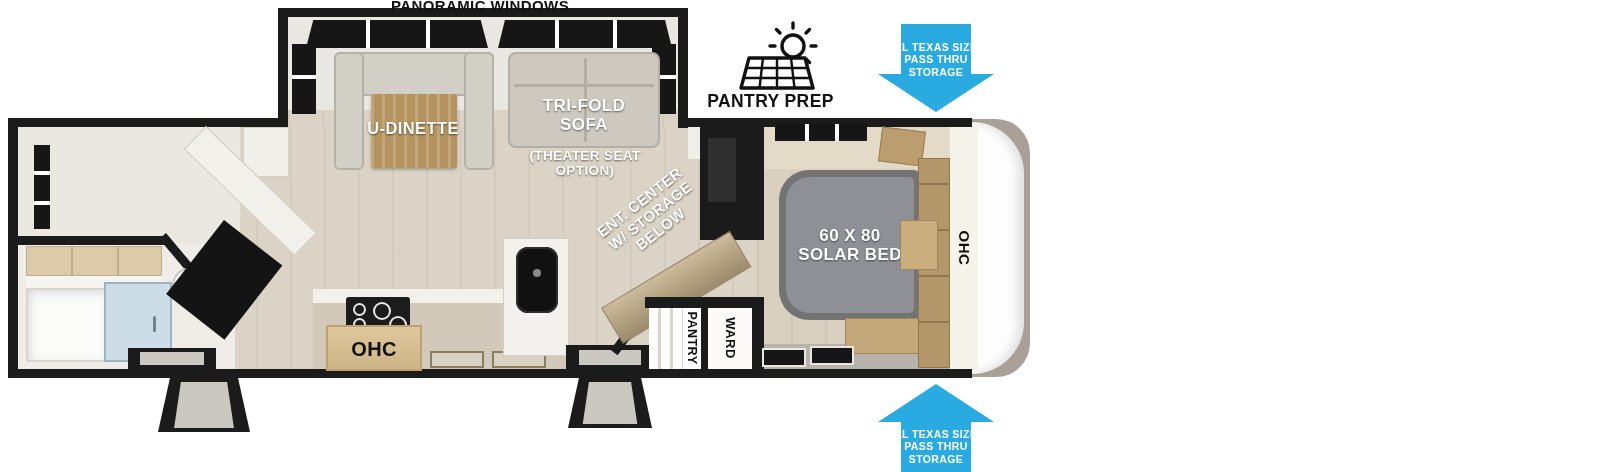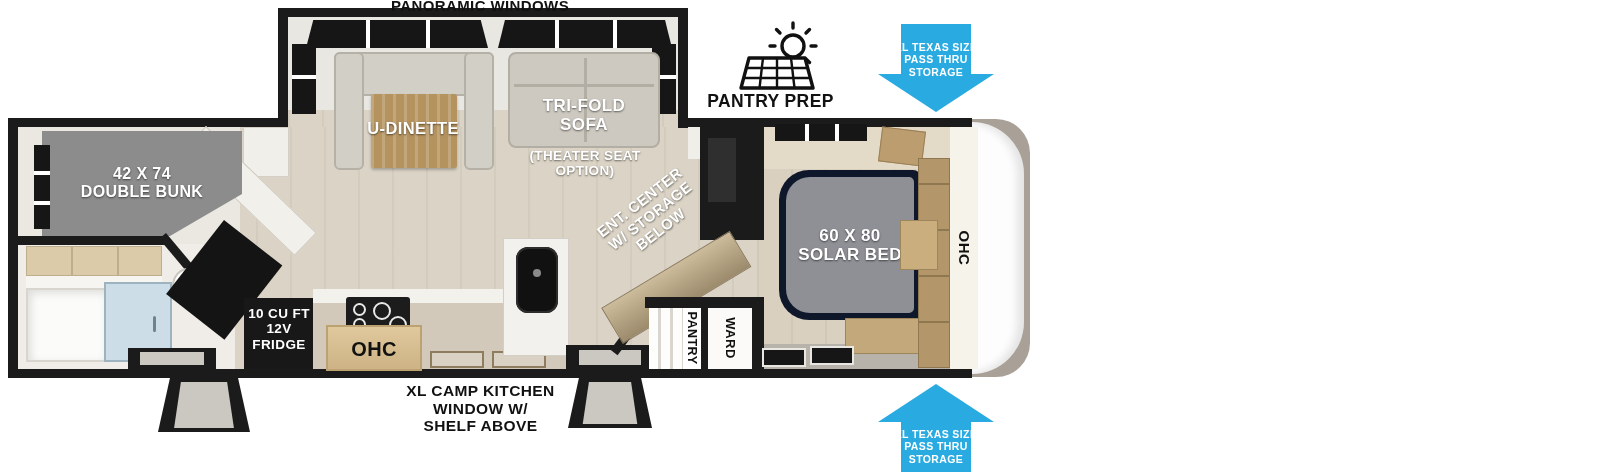--- a/index.html
+++ b/index.html
@@ -79,26 +79,20 @@
     <span>SOFA</span>
   </div>
   <div class="lbl white" style="left:500px;top:148px;width:170px;font-size:13.5px;">
     <span>(THEATER SEAT</span>
     <span>OPTION)</span>
   </div>
 
   <div class="abs" style="left:243px;top:127px;width:46px;height:50px;background:#f1efe9;border:1px solid #d4cfc6;box-sizing:border-box;"></div>
   <div class="abs" style="left:206px;top:126px;width:152px;height:30px;background:#f2f0eb;border:1px solid #cfcabf;transform:rotate(44deg);transform-origin:top left;"></div>
 
-  <div class="abs" style="left:42px;top:131px;width:200px;height:105px;background:#8c8c8c;clip-path:polygon(0 0,100% 0,100% 60%,64% 100%,0 100%);">
-    <div class="lbl white" style="left:10px;top:34px;width:180px;font-size:16px;">
-      <span>42 X 74</span>
-      <span>DOUBLE BUNK</span>
-    </div>
-  </div>
   <div class="abs" style="left:34px;top:145px;width:16px;height:84px;background:#161616;">
     <div class="winbar-h" style="top:26px;"></div>
     <div class="winbar-h" style="top:56px;"></div>
   </div>
   <div class="wall" style="left:8px;top:236px;width:160px;height:9px;"></div>
   <div class="wall" style="left:166px;top:233px;width:104px;height:9px;transform:rotate(50deg);transform-origin:top left;"></div>
 
   <div class="abs" style="left:26px;top:246px;width:136px;height:30px;background:#dbcba9;border:1px solid #bfae8c;box-sizing:border-box;">
     <div class="abs" style="left:44px;top:0;width:2px;height:100%;background:#bfae8c;"></div>
     <div class="abs" style="left:90px;top:0;width:2px;height:100%;background:#bfae8c;"></div>
@@ -108,27 +102,20 @@
   <div class="abs" style="left:104px;top:282px;width:68px;height:80px;background:#ccdde7;border:2px solid #9db3bf;box-sizing:border-box;">
     <div class="abs" style="right:14px;top:32px;width:3px;height:16px;background:#6d838e;border-radius:2px;"></div>
   </div>
   <div class="abs" style="left:200px;top:264px;width:14px;height:40px;background:#eeeeec;border:2px solid #c9c6c0;box-sizing:border-box;"></div>
   <div class="abs" style="left:172px;top:268px;width:32px;height:36px;background:#fff;border:2px solid #c9c6c0;border-radius:50%;box-sizing:border-box;"></div>
   <div class="abs" style="left:128px;top:348px;width:88px;height:21px;background:#1b1b1b;">
     <div class="abs" style="left:12px;top:4px;width:64px;height:13px;background:#cbc8c2;"></div>
   </div>
 
   <div class="abs" style="left:224px;top:220px;width:74px;height:94px;background:#141414;transform:rotate(38deg);transform-origin:top left;"></div>
-  <div class="abs" style="left:244px;top:298px;width:70px;height:71px;background:#181818;">
-    <div class="lbl white" style="left:0;top:8px;width:70px;font-size:13.5px;text-shadow:none;">
-      <span>10 CU FT</span>
-      <span>12V</span>
-      <span>FRIDGE</span>
-    </div>
-  </div>
 
   <div class="abs" style="left:313px;top:289px;width:256px;height:14px;background:#f3f1ec;"></div>
   <div class="abs" style="left:313px;top:303px;width:256px;height:66px;background:#d2c9ba;"></div>
   <div class="abs" style="left:346px;top:297px;width:64px;height:37px;background:#1c1c1c;border-radius:3px;">
     <div class="burner" style="left:7px;top:6px;width:9px;height:9px;"></div>
     <div class="burner" style="left:7px;top:21px;width:9px;height:9px;"></div>
     <div class="burner" style="left:27px;top:5px;width:14px;height:14px;"></div>
     <div class="burner" style="left:43px;top:19px;width:14px;height:14px;"></div>
   </div>
   <div class="abs" style="left:326px;top:325px;width:96px;height:46px;background:linear-gradient(#e0c89d,#cdb385);border:2px solid #bda271;box-sizing:border-box;">
@@ -173,21 +160,21 @@
   <div class="abs" style="left:708px;top:308px;width:44px;height:61px;background:#fbfaf8;"></div>
   <div class="vlabel" style="left:730px;top:338px;font-size:13px;"><span>WARD</span></div>
   <div class="wall" style="left:752px;top:297px;width:12px;height:72px;"></div>
 
   <div class="abs" style="left:775px;top:124px;width:92px;height:17px;background:#161616;">
     <div class="winbar-v" style="left:30px;"></div>
     <div class="winbar-v" style="left:60px;"></div>
   </div>
   <div class="abs" style="left:880px;top:129px;width:44px;height:35px;background:#bb9d70;border:1px solid #9a7f56;box-sizing:border-box;transform:rotate(7deg);"></div>
 
-  <div class="abs" style="left:779px;top:170px;width:142px;height:150px;background:#0f172a;border-radius:30px 8px 8px 30px;">
+  <div class="abs" style="left:779px;top:170px;width:142px;height:150px;background:#737373;border-radius:30px 8px 8px 30px;">
     <div class="abs" style="left:7px;top:7px;right:7px;bottom:7px;background:#8e9096;border-radius:24px 5px 5px 24px;"></div>
     <div class="lbl white" style="left:6px;top:56px;width:130px;font-size:17px;">
       <span>60 X 80</span>
       <span>SOLAR BED</span>
     </div>
   </div>
   <div class="abs" style="left:845px;top:318px;width:86px;height:36px;background:#c3a87c;border:1px solid #9d855c;box-sizing:border-box;"></div>
   <div class="abs" style="left:918px;top:158px;width:32px;height:210px;background:#b3976a;border:1px solid #8f7850;box-sizing:border-box;background-image:repeating-linear-gradient(0deg,transparent 0 44px,#8f7850 44px 46px);"></div>
   <div class="abs" style="left:900px;top:220px;width:38px;height:50px;background:#cbae7e;border:1px solid #9d855c;box-sizing:border-box;"></div>
   <div class="abs" style="left:950px;top:127px;width:28px;height:242px;background:#f6f3ea;"></div>
@@ -241,19 +228,14 @@
     <svg width="120" height="88" viewBox="0 0 120 88">
       <polygon points="60,0 118,38 95,38 95,88 25,88 25,38 2,38" fill="#29ABE2"></polygon>
     </svg>
     <div class="lbl white" style="left:10px;top:44px;width:100px;font-size:10.5px;text-shadow:none;line-height:1.18;">
       <span>XL TEXAS SIZE</span>
       <span>PASS THRU</span>
       <span>STORAGE</span>
     </div>
   </div>
 
-  <div class="lbl" style="left:368px;top:382px;width:225px;font-size:15.5px;">
-    <span>XL CAMP KITCHEN</span>
-    <span>WINDOW W/</span>
-    <span>SHELF ABOVE</span>
-  </div>
 
 </div>
 
 </body></html>

